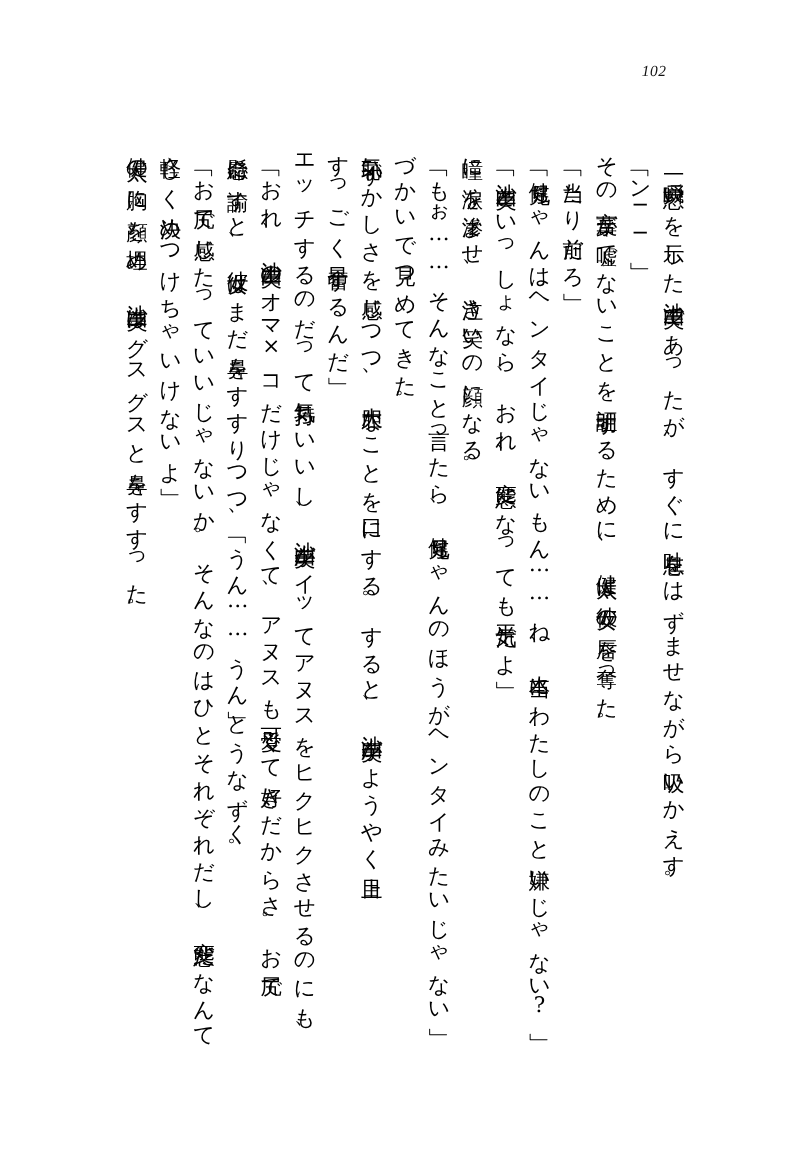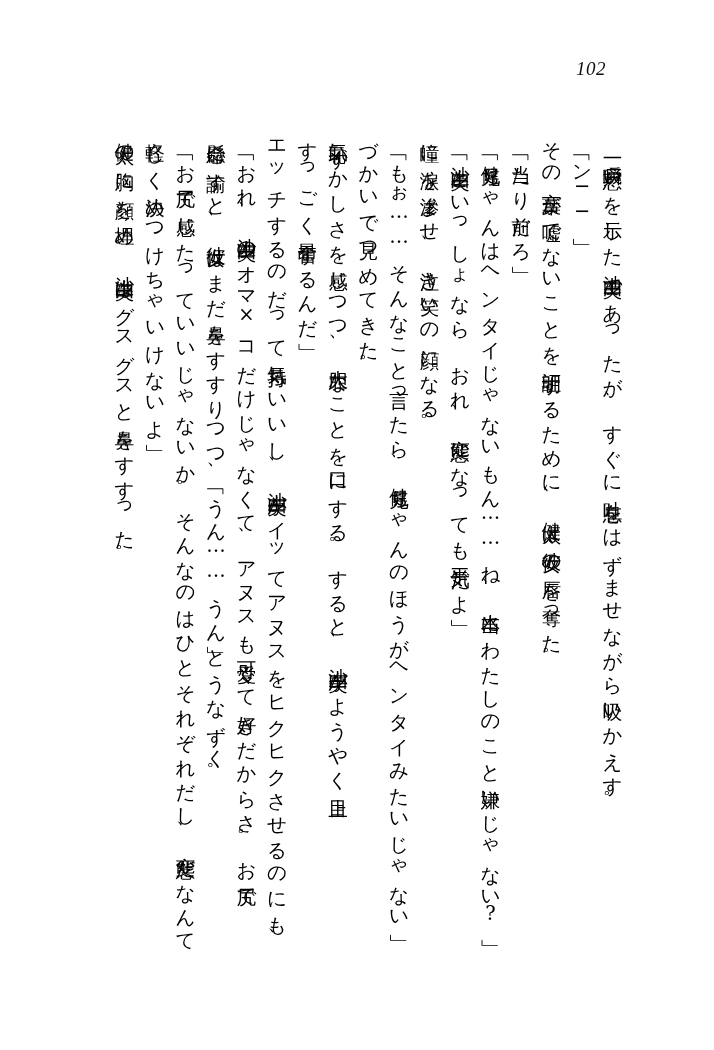--- a/index.html
+++ b/index.html
@@ -19,21 +19,21 @@
     width: 714px;
     height: 1050px;
     box-sizing: border-box;
   }
   .page-number {
     position: absolute;
     top: 58px;
     right: 108px;
     font-family: "Liberation Serif", "DejaVu Serif", serif;
     font-style: italic;
-    font-size: 19px;
+    font-size: 14px;
     color: #111;
     letter-spacing: 0.5px;
   }
   .text-block {
     position: absolute;
     top: 128px;
     right: 92px;
     height: 810px;
     width: 560px;
     display: flex;

